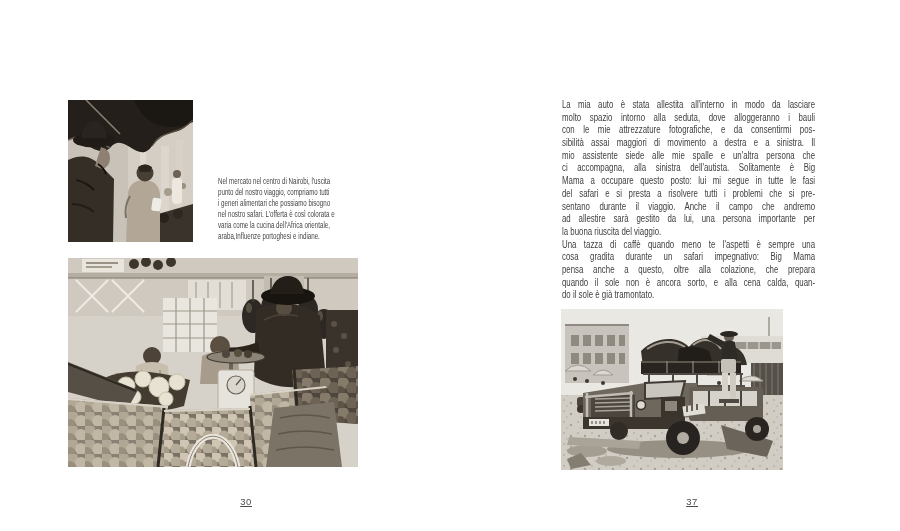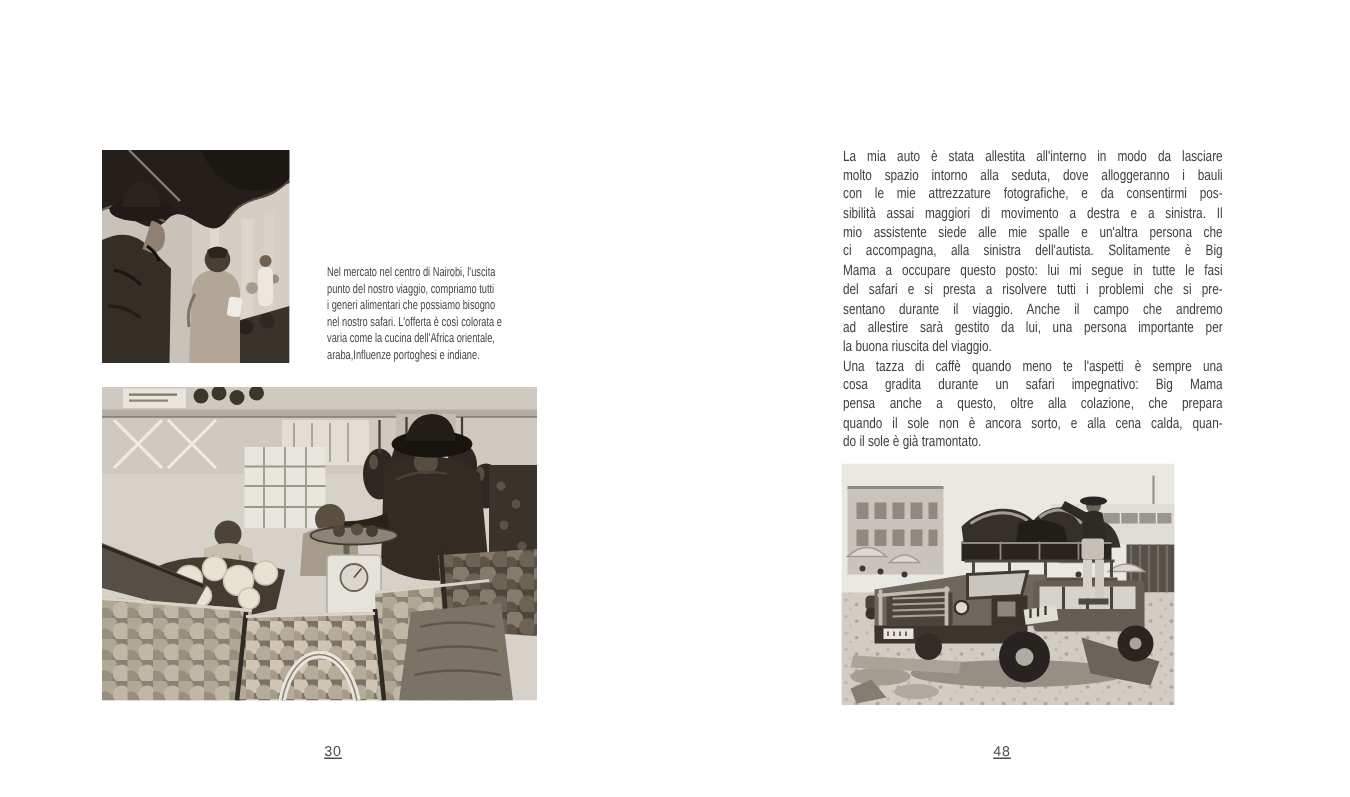--- a/index.html
+++ b/index.html
@@ -17,21 +17,21 @@
   .bl{text-align:justify;text-align-last:justify;height:12.7px;overflow:hidden;}
   .bl.end{text-align:left;text-align-last:left;}
   
   .caption{
     position:absolute;left:218px;top:176px;width:210px;
     transform:scaleX(0.72);transform-origin:0 0;
     font-size:8.6px;line-height:11.1px;color:#454545;
   }
   .cl{white-space:nowrap;height:11.1px;}
   .pn{
-    position:absolute;top:496px;width:60px;text-align:center;
+    position:absolute;top:496px;width:60px;text-align:right;
     font-size:9.5px;letter-spacing:0.6px;color:#4d4d4d;text-decoration:underline;
   }
   #pn-left{left:192px;}
   #pn-right{left:638px;}
 </style>
 </head>
 <body>
 
 <div id="spread">
 
@@ -394,15 +394,15 @@
       <circle cx="168" cy="28" r="5" fill="#6b6258"></circle>
       <ellipse cx="168" cy="25" rx="9" ry="3" fill="#2a2622"></ellipse>
       <path d="M162,33 q6,-3 12,0 l3,18 -17,0 z" fill="#2e2a26"></path>
       <path d="M160,38 l-14,-8 3,-5 15,8 z" fill="#2e2a26"></path>
       <rect x="160" y="50" width="15" height="14" rx="2" fill="#c6c1b8"></rect>
       <rect x="161" y="64" width="6" height="26" fill="#d6d2ca"></rect>
       <rect x="169" y="64" width="6" height="26" fill="#cfcbc2"></rect>
       <rect x="158" y="90" width="20" height="4" fill="#4e4942"></rect>
     </svg>
 
-    <div class="pn" id="pn-right">48</div>
+    <div class="pn" id="pn-right">37</div>
   </div>
 </div>
 
 </body></html>

